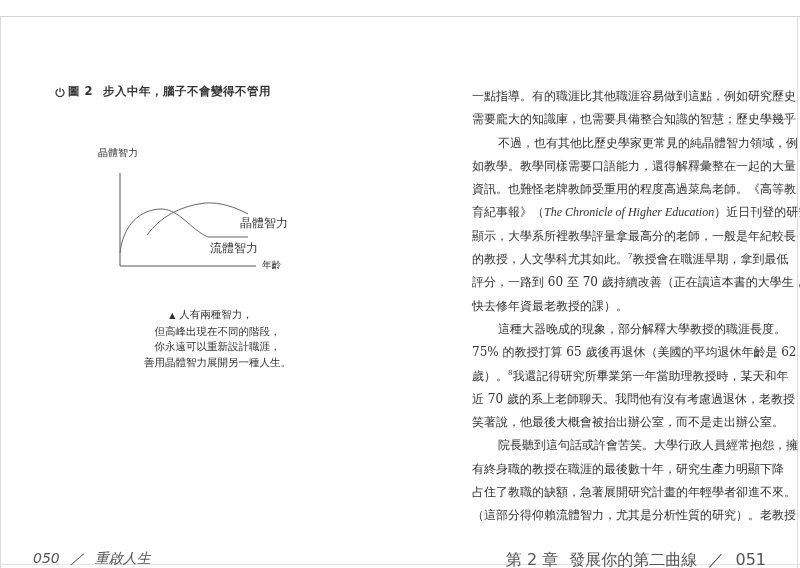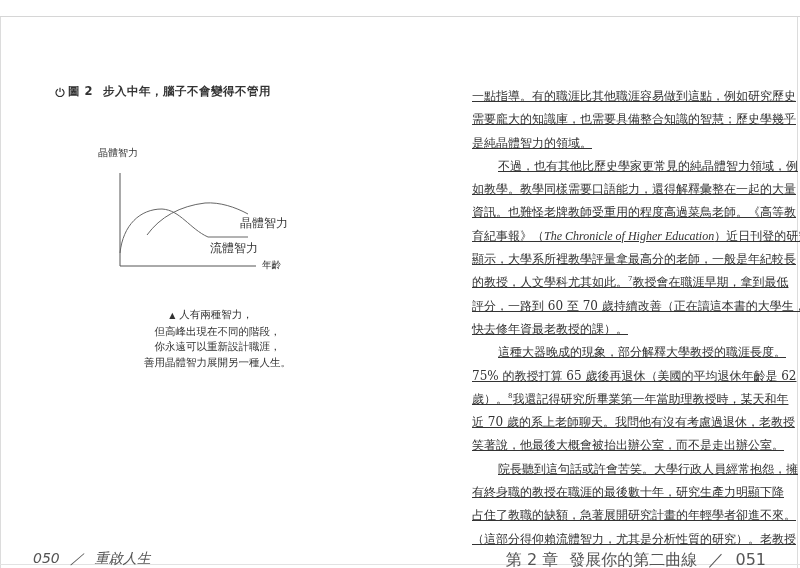--- a/index.html
+++ b/index.html
@@ -53,21 +53,20 @@
   }
   .footer-left span, .footer-right span { margin-right: 6px; }
   .footer-right span:last-child, .footer-left span:last-child { margin-right: 0; }
 
   
   .body-text {
     position: absolute; left: 472px; top: 68px; width: 290px;
     font-family: "DejaVu Serif", "Liberation Serif", serif;
     font-size: 12px; line-height: 23.3px; color: #333;
     text-align: justify;
-    text-decoration: underline;
   }
   .body-text .line { display: block; white-space: nowrap; overflow: visible; }
   .body-text .line.ind { padding-left: 26px; }
   .eng { font-style: italic; font-family: "Liberation Serif", "DejaVu Serif", serif; }
   sup { font-size: 7px; vertical-align: super; line-height: 0; }
 </style>
 </head>
 <body>
 
 <div class="spread">
@@ -112,21 +111,20 @@
       <span>050</span>
       <span>／</span>
       <span>重啟人生</span>
     </div>
   </div>
 
   <div>
     <div class="body-text">
       <span class="line">一點指導。有的職涯比其他職涯容易做到這點，例如研究歷史</span>
       <span class="line">需要龐大的知識庫，也需要具備整合知識的智慧；歷史學幾乎</span>
-      <span class="line">是純晶體智力的領域。</span>
       <span class="line ind">不過，也有其他比歷史學家更常見的純晶體智力領域，例</span>
       <span class="line">如教學。教學同樣需要口語能力，還得解釋彙整在一起的大量</span>
       <span class="line">資訊。也難怪老牌教師受重用的程度高過菜鳥老師。《高等教</span>
       <span class="line"><span>育紀事報》（</span><span class="eng">The Chronicle of Higher Education</span><span>）近日刊登的研究</span></span>
       <span class="line">顯示，大學系所裡教學評量拿最高分的老師，一般是年紀較長</span>
       <span class="line"><span>的教授，人文學科尤其如此。</span><sup>7</sup><span>教授會在職涯早期，拿到最低</span></span>
       <span class="line">評分，一路到 60 至 70 歲持續改善（正在讀這本書的大學生，</span>
       <span class="line">快去修年資最老教授的課）。</span>
       <span class="line ind">這種大器晚成的現象，部分解釋大學教授的職涯長度。</span>
       <span class="line">75% 的教授打算 65 歲後再退休（美國的平均退休年齡是 62</span>

